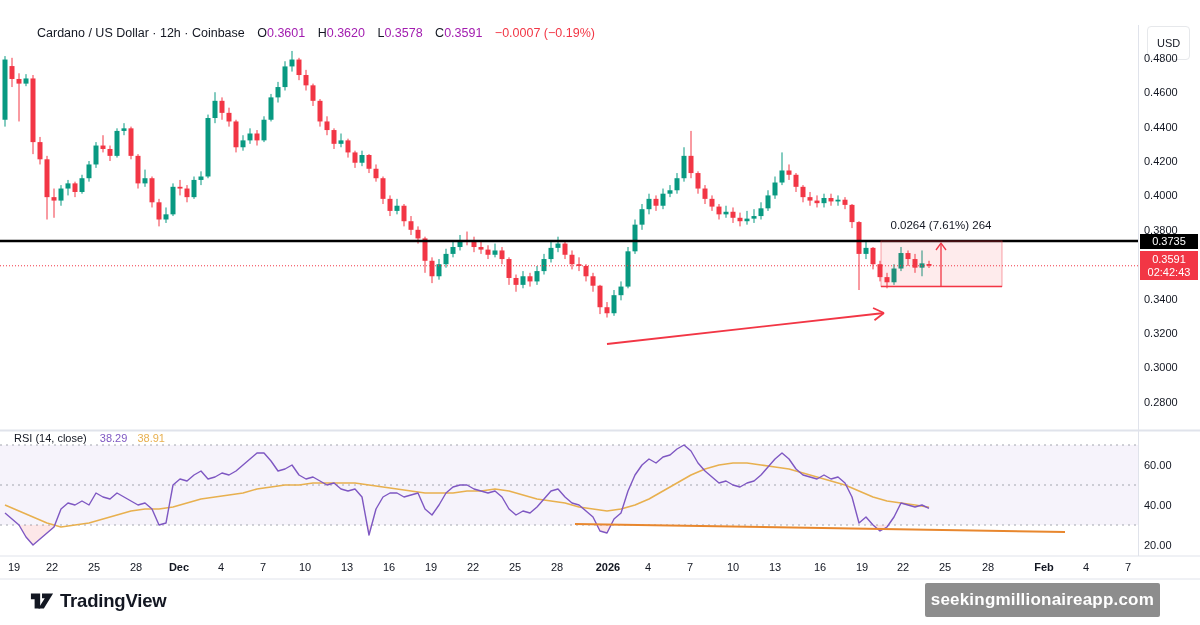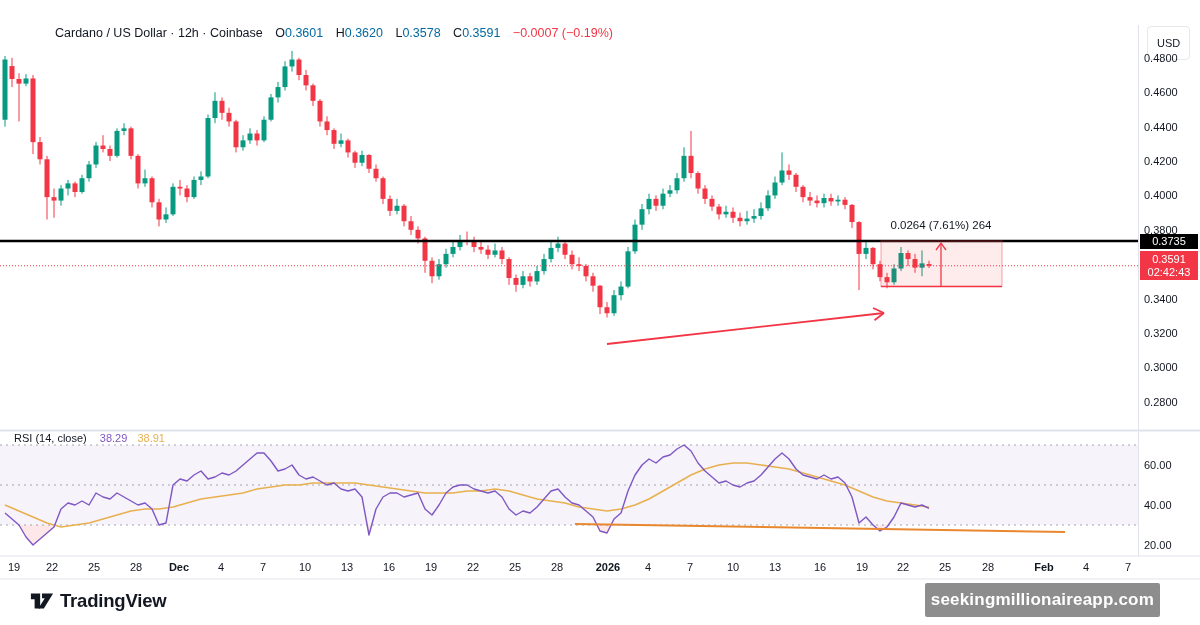--- a/index.html
+++ b/index.html
@@ -1,22 +1,22 @@
 <!DOCTYPE html>
 <html><head>
 <meta charset="utf-8">
 <style>
   html,body{margin:0;padding:0;background:#fff;}
   .stage{position:relative;width:1200px;height:625px;background:#fff;overflow:hidden;
          font-family:"Liberation Sans",sans-serif;color:#131722;}
   .attribution{position:absolute;left:14px;top:5px;font-size:12px;font-weight:500;color:#000;white-space:nowrap;}
   .symbol-row{position:absolute;left:37px;top:26px;font-size:12.5px;white-space:nowrap;}
-  .symbol-row .t{color:#131722;margin-left:18px;}
+  .symbol-row .t{color:#131722;}
   .symbol-row .k{color:#131722;margin-left:9px;}
-  .symbol-row .v{color:#0369a1;}
+  .symbol-row .v{color:#a21caf;}
   .symbol-row .chg{color:#f23645;margin-left:9px;text-align:center;}
   .usd-box{position:absolute;left:1147px;top:26px;font-size:11px;color:#131722;
            border:1px solid #e6e8eb;border-radius:4px;padding:10px 9px;background:#fff;}
   #chart{position:absolute;left:0;top:0;}
   .rsi-legend{position:absolute;left:14px;top:432px;font-size:11px;background:#fff;padding:0 4px 0 0;white-space:nowrap;}
   .rsi-legend .title{color:#131722;}
   .rsi-legend .rsi-v{margin-left:7px;}
   .rsi-legend .ma-v{margin-left:7px;}
   .axis-label-box{position:absolute;left:1140px;width:58px;text-align:center;font-size:11px;color:#fff;}
   .hline-label{top:234px;height:15px;line-height:15px;background:#000;}

